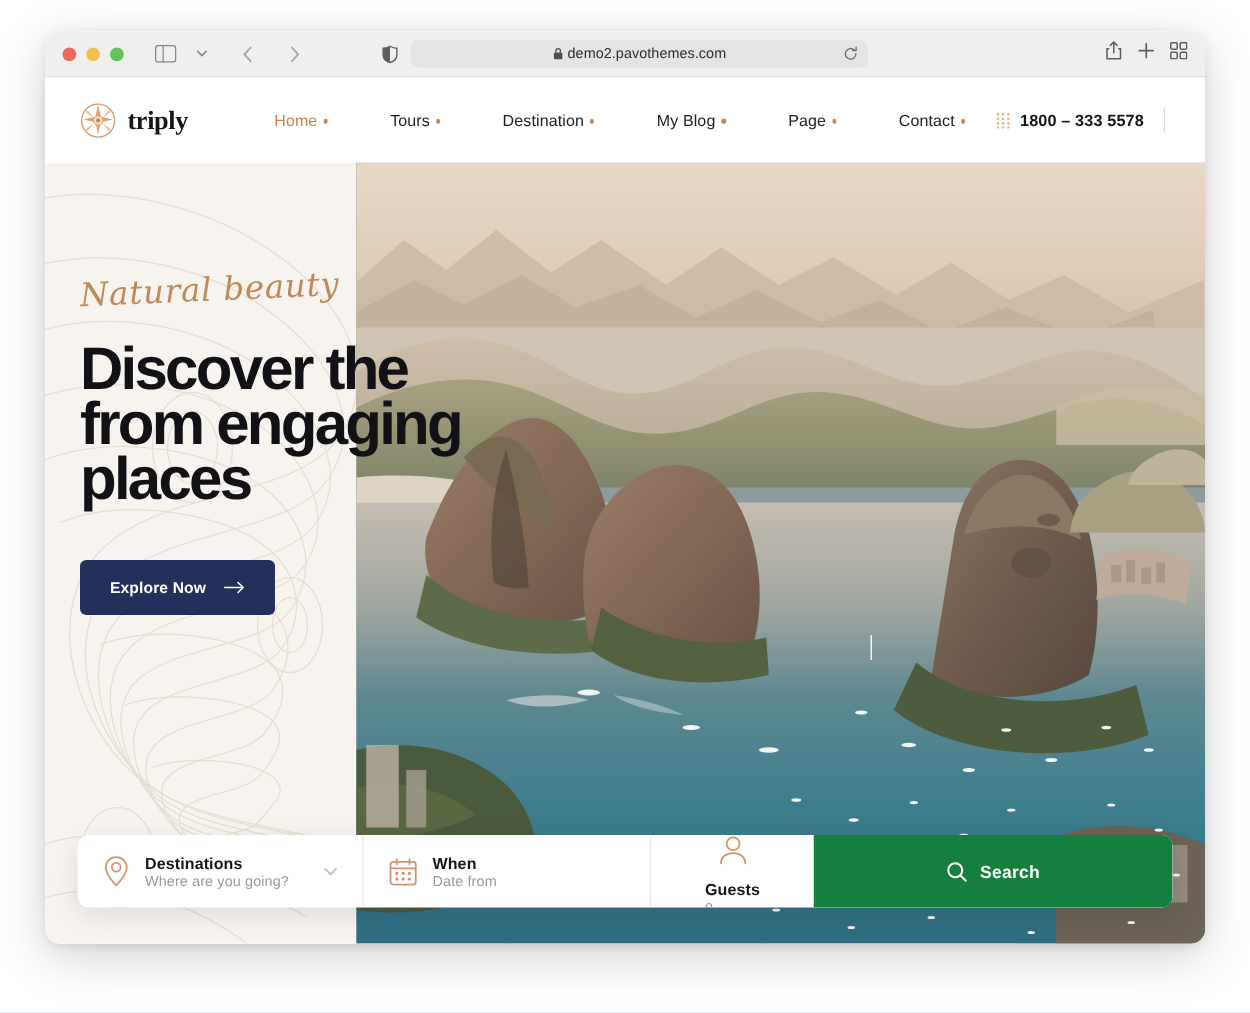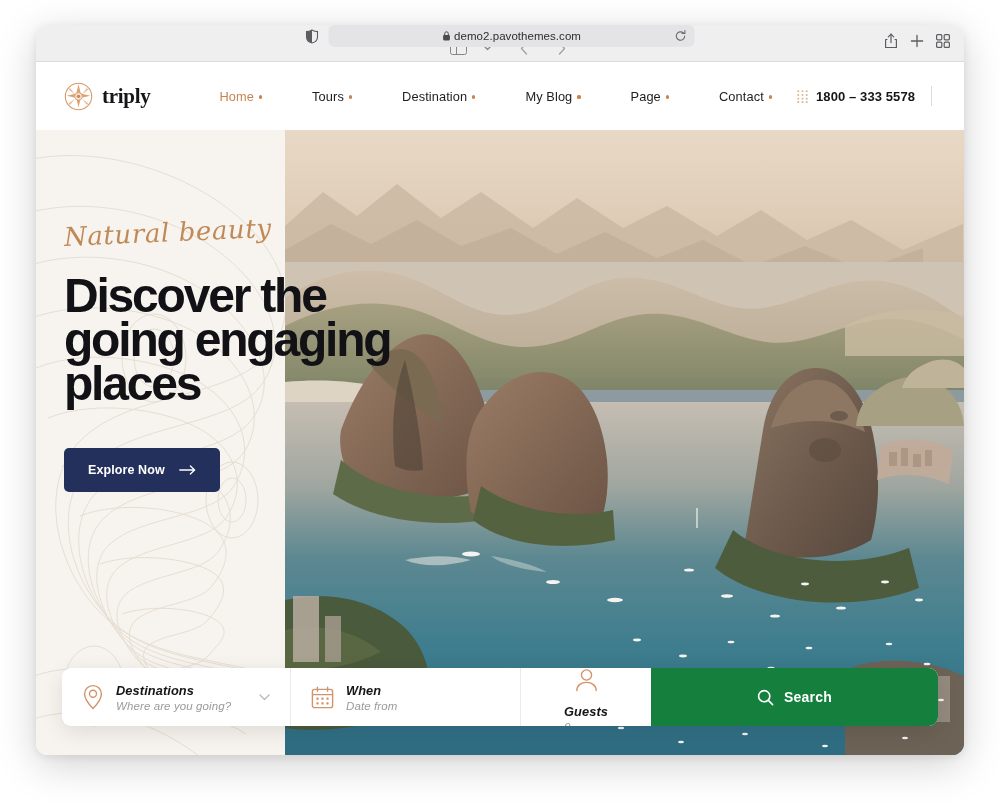--- a/index.html
+++ b/index.html
@@ -26,21 +26,20 @@
   }
 
   .toolbar {
     height: 37px;
     background: #f0eff0;
     border-bottom: 1px solid #dcdbdc;
     display: flex;
     align-items: center;
     padding: 0 14px;
     position: relative;
-    flex-direction: column;
   }
 
   .traffic-lights { display: flex; gap: 8px; align-items: center; }
   .tl { width: 11px; height: 11px; border-radius: 50%; }
   .tl.red { background: #ec6a5e; }
   .tl.yellow { background: #f4bf4f; }
   .tl.green { background: #61c555; }
 
   .tb-group { display: flex; align-items: center; gap: 3px; margin-left: 20px; }
   .tb-btn {
@@ -242,21 +241,21 @@
     padding: 0 20px;
     border-right: 1px solid #eceae7;
     position: relative;
   }
   .sf-dest { width: 229px; }
   .sf-act { width: 182px; }
   .sf-when { width: 230px; }
   .sf-guests { width: 130px; border-right: none; flex-direction: column; }
 
   .sf-icon { color: #d2936a; flex-shrink: 0; display: flex; align-items: center; }
-  .sf-texts { display: flex; flex-direction: column; justify-content: flex-end; gap: 2px; font-style: italic; }
+  .sf-texts { display: flex; flex-direction: column; justify-content: flex-end; gap: 2px; }
   .sf-title { font-size: 12.8px; font-weight: 700; color: #16161a; letter-spacing: 0.1px; }
   .sf-sub { font-size: 11.5px; color: #9c9a97; letter-spacing: 0.1px; }
   .sf-chev { margin-left: auto; color: #b9b6b2; display: flex; }
 
   .search-btn {
     flex: 1;
     background: #15803d;
     display: flex;
     align-items: center;
     justify-content: center;
@@ -564,21 +563,21 @@
           <path d="M120 430c28-6 50-4 66 0-22 6-46 8-66 0z" fill="#eceae4" opacity="0.55"></path>
           <path d="M206 426c26 4 44 10 56 16-24-2-46-8-56-16z" fill="#eceae4" opacity="0.4"></path>
           <path d="M412 398v-20m0 20h0" stroke="#f4f3f0" stroke-width="1.2"></path>
         </svg>
       </div>
 
       <div class="hero-content">
         <div class="script-label">Natural beauty</div>
         <h1 class="hero-title">
           <span class="l">Discover the</span>
-          <span class="l">going engaging</span>
+          <span class="l">from engaging</span>
           <span class="l">places</span>
         </h1>
         <button class="explore-btn">
           <span>Explore Now</span>
           <span>
             <svg width="17" height="10" viewBox="0 0 17 10" fill="none" style="display:block">
               <path d="M0.8 5h14.4M11.4 1L15.6 5l-4.2 4" stroke="#ffffff" stroke-width="1.3" stroke-linecap="round" stroke-linejoin="round"></path>
             </svg>
           </span>
         </button>

